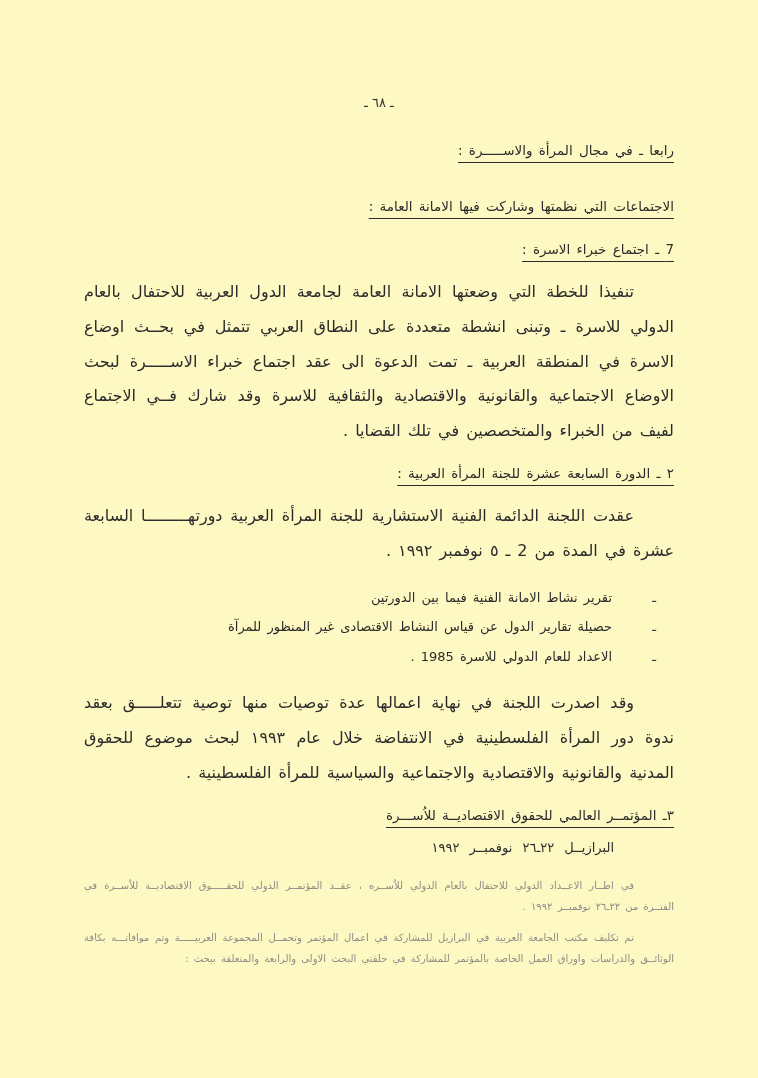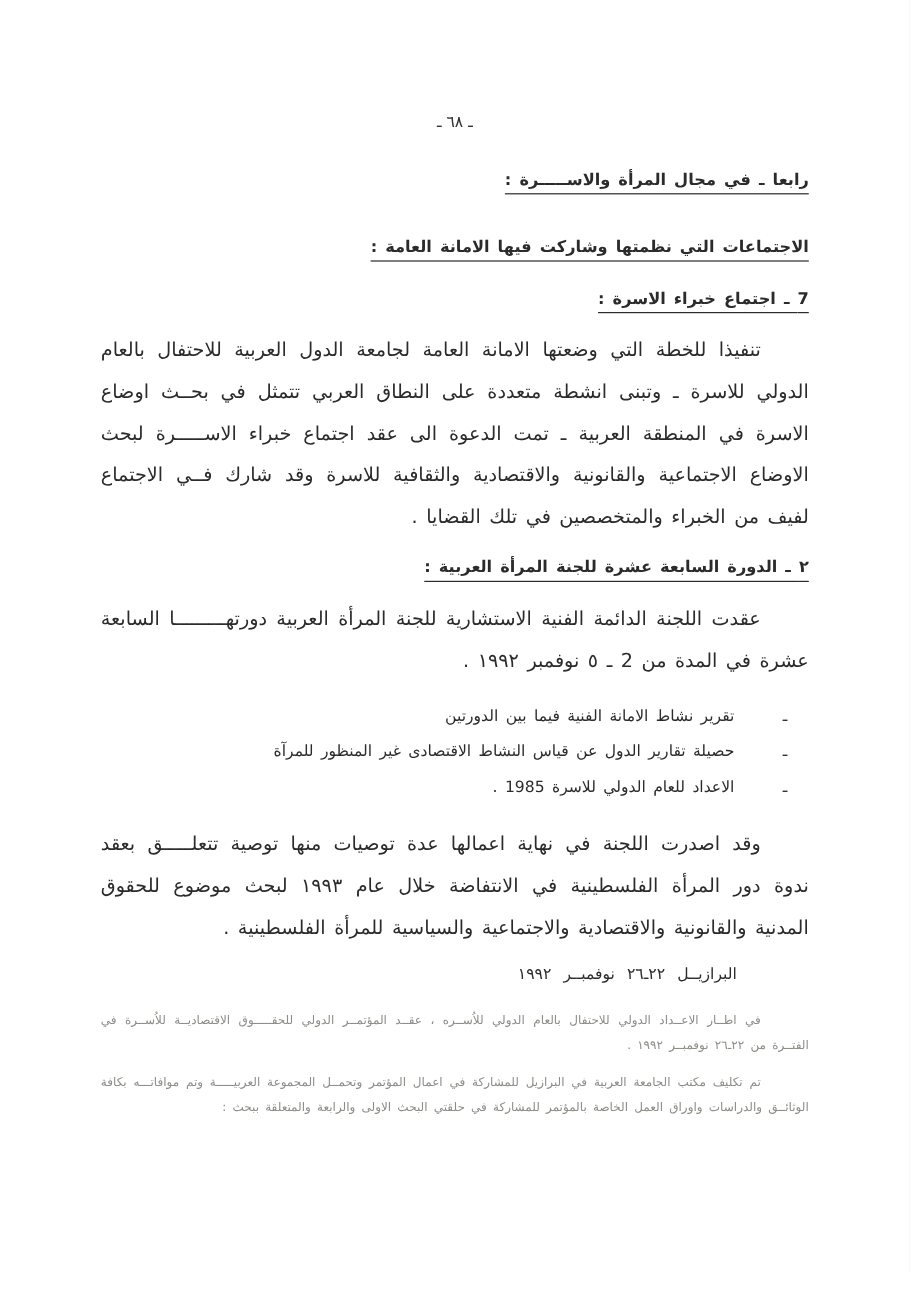--- a/index.html
+++ b/index.html
@@ -6,36 +6,36 @@
   body {
     width: 758px;
     height: 1078px;
     background: #e9e9e7;
     font-family: "DejaVu Sans", sans-serif;
   }
   .sheet {
     width: 758px;
     height: 1078px;
     box-sizing: border-box;
-    background: #ffffff;
+    background: #fef9c3;
     padding: 95px 84px 30px 84px;
     direction: rtl;
     color: #2b2b2b;
     overflow: hidden;
   }
   .page-number {
     text-align: center;
     font-size: 13px;
     letter-spacing: 3px;
     margin-bottom: 30px;
     color: #333;
   }
   .h-main, .h-sub, .sec-title {
     font-size: 13.5px;
-    font-weight: bold;
+    font-weight: normal;
     line-height: 1.6;
     word-spacing: 2px;
   }
   .underline {
     text-decoration: underline;
     text-underline-offset: 7px;
     text-decoration-thickness: 1px;
   }
   .h-main  { margin: 0 0 34px 0; }
   .h-sub   { margin: 0 0 22px 0; }
@@ -102,20 +102,21 @@
       <div class="bullet">
         <span class="dash">ـ</span>
         <span class="bullet-text">الاعداد للعام الدولي للاسرة 1985 .</span>
       </div>
     </div>
 
     <p class="body">وقد اصدرت اللجنة في نهاية اعمالها عدة توصيات منها توصية تتعلـــــق بعقد ندوة دور المرأة الفلسطينية في الانتفاضة خلال عام ١٩٩٣ لبحث موضوع للحقوق المدنية والقانونية والاقتصادية والاجتماعية والسياسية للمرأة الفلسطينية .</p>
   </div>
 
   <div class="sec">
+    <div class="sec-title underline">٣ـ المؤتمــر العالمي للحقوق الاقتصاديــة للاُســـرة</div>
     <div class="subtitle">البرازيــل    ٢٢ـ٢٦ نوفمبــر    ١٩٩٢</div>
 
     <div class="faint">
       <p class="body">في اطــار الاعــداد الدولي للاحتفال بالعام الدولي للاُســره ، عقــد المؤتمــر الدولي للحقـــــوق الاقتصاديــة للاُســرة في الفتــرة من ٢٢ـ٢٦ نوفمبــر ١٩٩٢ .</p>
       <p class="body">تم تكليف مكتب الجامعة العربية في البرازيل للمشاركة في اعمال المؤتمر وتحمــل المجموعة العربيـــــة وتم موافاتـــه بكافة الوثائــق والدراسات واوراق العمل الخاصة بالمؤتمر للمشاركة في حلقتي البحث الاولى والرابعة والمتعلقة ببحث :</p>
     </div>
   </div>
 
 </div>
 

